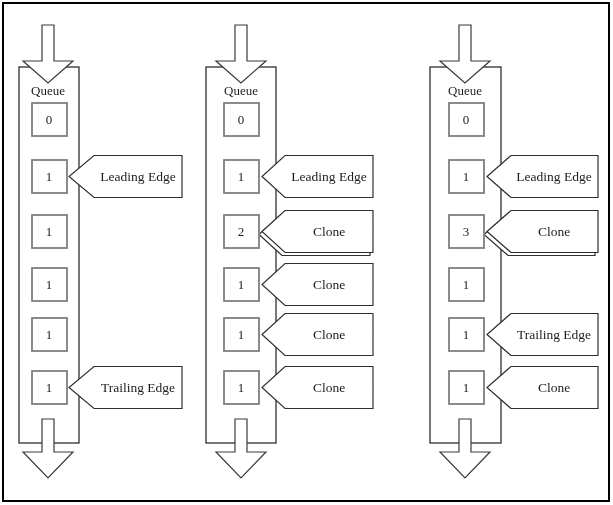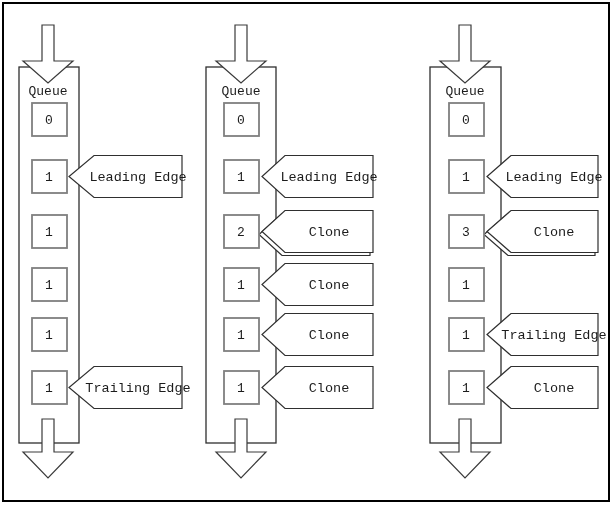--- a/index.html
+++ b/index.html
@@ -1,17 +1,17 @@
 <!DOCTYPE html>
 <html><head>
 <meta charset="utf-8">
 <style>
   html,body{margin:0;padding:0;background:#fff;}
   .canvas{position:relative;width:613px;height:505px;background:#fff;
-          font-family:Liberation Mono, monospace;}
+          font-family:Liberation Serif, serif;}
   svg{position:absolute;left:0;top:0;}
   .frame{fill:none;stroke:#000;stroke-width:2;}
   .qrect{fill:#fff;stroke:#2f2f2f;stroke-width:1.3;}
   .arrow{fill:#fff;stroke:#3a3a3a;stroke-width:1.2;stroke-linejoin:miter;}
   .slot{fill:#fff;stroke:#7f7f7f;stroke-width:1.8;}
   .callout{fill:#fff;stroke:#2f2f2f;stroke-width:1.2;stroke-linejoin:miter;}
   .lbl{font-size:13px;fill:#1c1c1c;text-anchor:middle;}
   .clbl{font-size:13.5px;fill:#1c1c1c;text-anchor:middle;}
 </style>
 </head>

